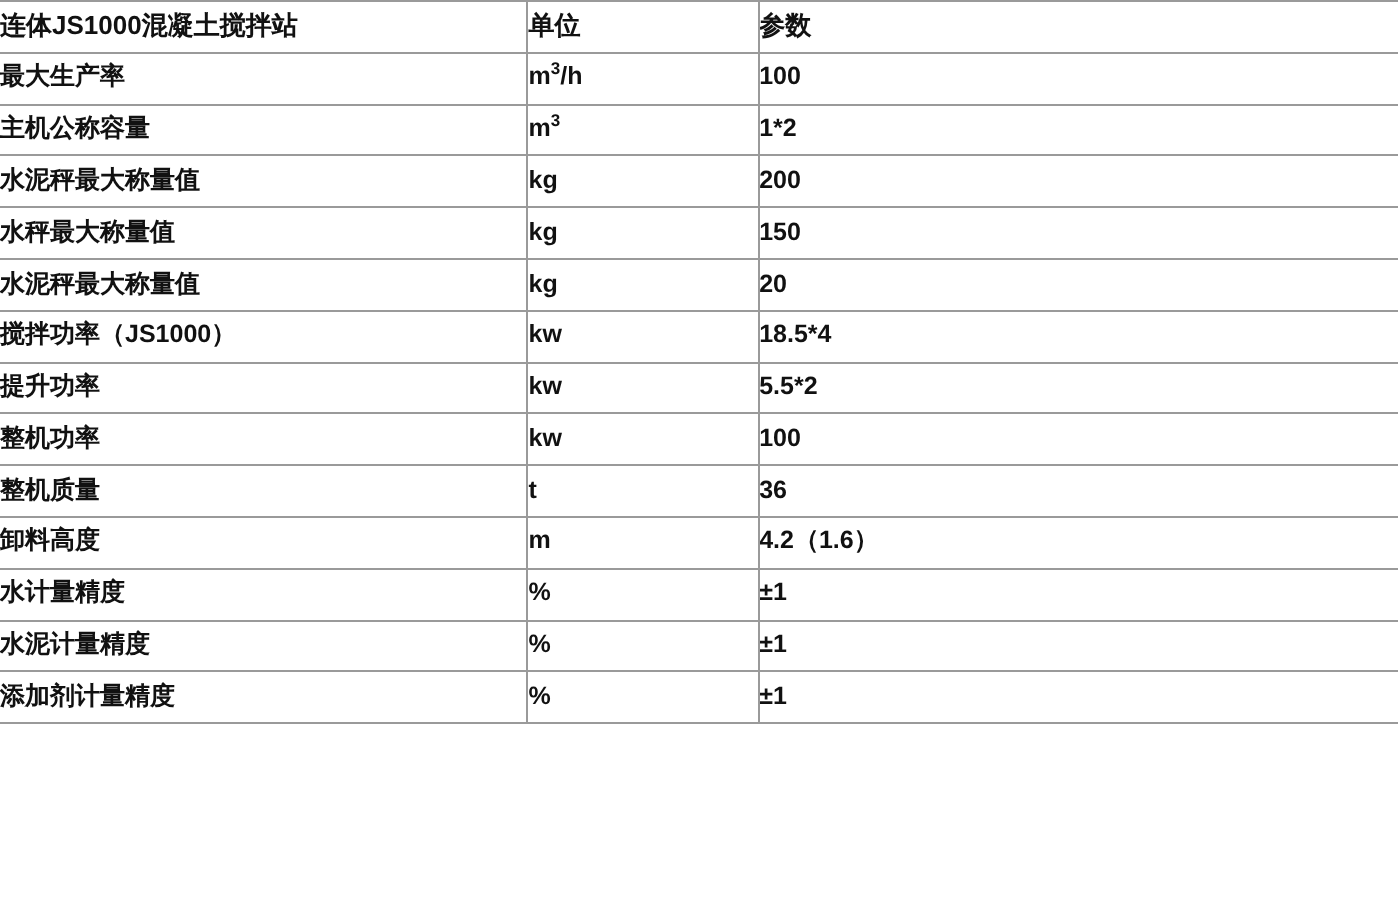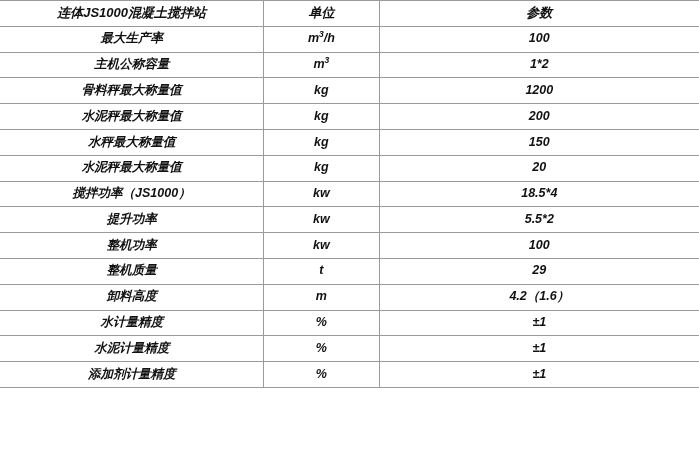--- a/index.html
+++ b/index.html
@@ -14,30 +14,29 @@
     color: #111111;
     overflow: hidden;
   }
   .spec-table {
     border-collapse: collapse;
     width: 699px;
     table-layout: fixed;
   }
   .spec-table td {
     border: 1px solid #9a9a9a;
-    text-align: center;
+    text-align: left;
     vertical-align: middle;
     font-weight: bold;
     font-size: 12.5px;
     line-height: 1.1;
     padding: 0;
     height: 24.8px;
     white-space: nowrap;
     overflow: hidden;
-    font-style: italic;
   }
   .col-name { width: 263px; }
   .col-unit { width: 115px; }
   .col-value { width: 319px; }
 
   .spec-table tr:first-child td {
     border-top: 1px solid #9a9a9a;
   }
   .spec-table td:first-child {
     border-left: none;
@@ -73,25 +72,20 @@
         <td>最大生产率</td>
         <td>m<sup>3</sup>/h</td>
         <td>100</td>
       </tr>
       <tr>
         <td>主机公称容量</td>
         <td>m<sup>3</sup></td>
         <td>1*2</td>
       </tr>
       <tr>
-        <td>骨料秤最大称量值</td>
-        <td>kg</td>
-        <td>1200</td>
-      </tr>
-      <tr>
         <td>水泥秤最大称量值</td>
         <td>kg</td>
         <td>200</td>
       </tr>
       <tr>
         <td>水秤最大称量值</td>
         <td>kg</td>
         <td>150</td>
       </tr>
       <tr>
@@ -110,21 +104,21 @@
         <td>5.5*2</td>
       </tr>
       <tr>
         <td>整机功率</td>
         <td>kw</td>
         <td>100</td>
       </tr>
       <tr>
         <td>整机质量</td>
         <td>t</td>
-        <td>29</td>
+        <td>36</td>
       </tr>
       <tr>
         <td>卸料高度</td>
         <td>m</td>
         <td>4.2（1.6）</td>
       </tr>
       <tr>
         <td>水计量精度</td>
         <td>%</td>
         <td>±1</td>

